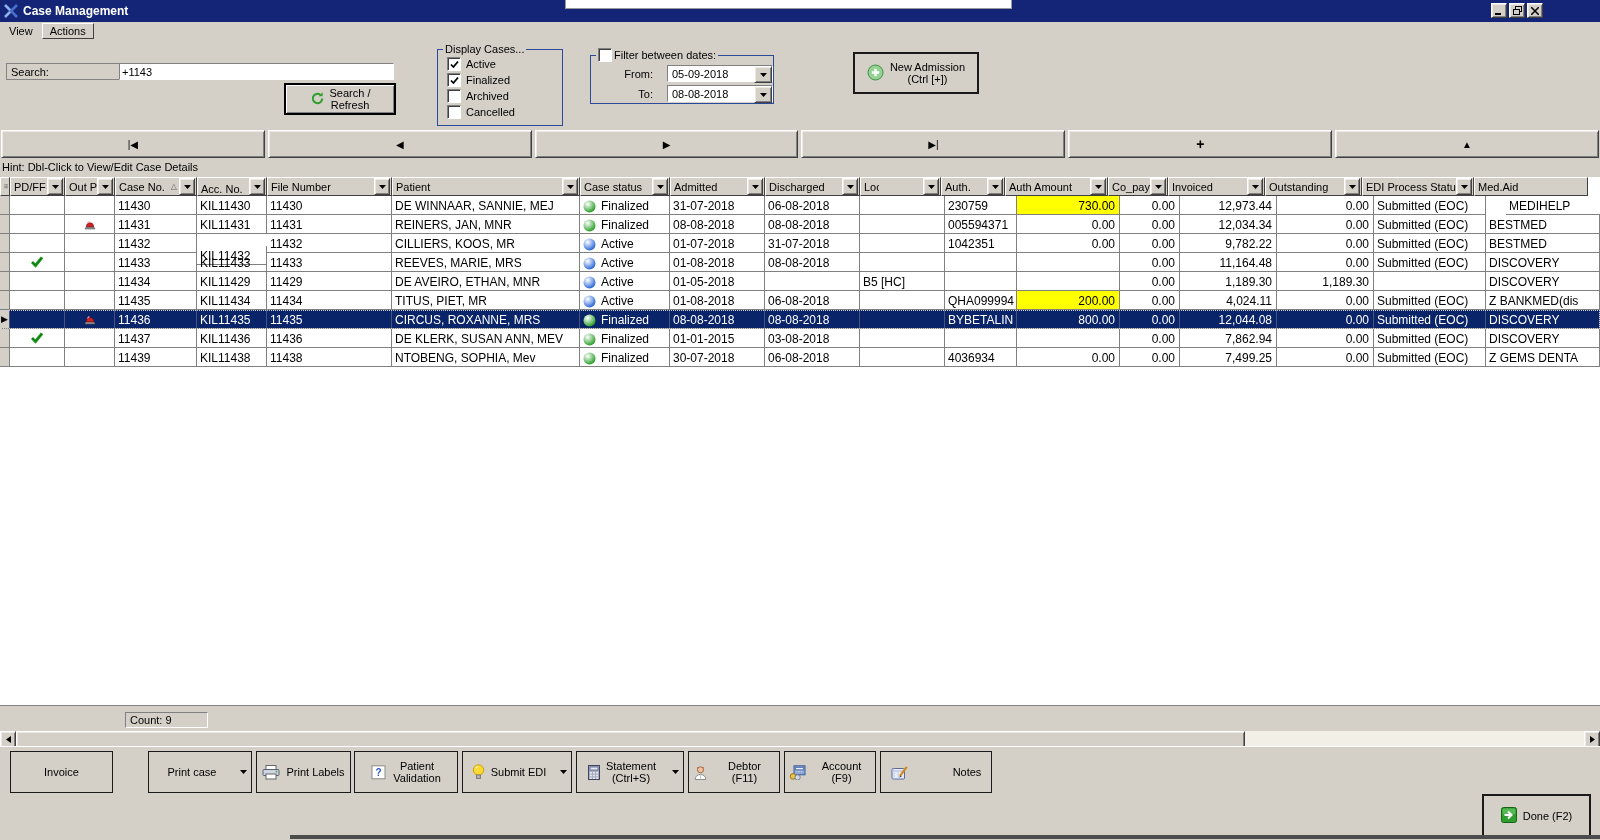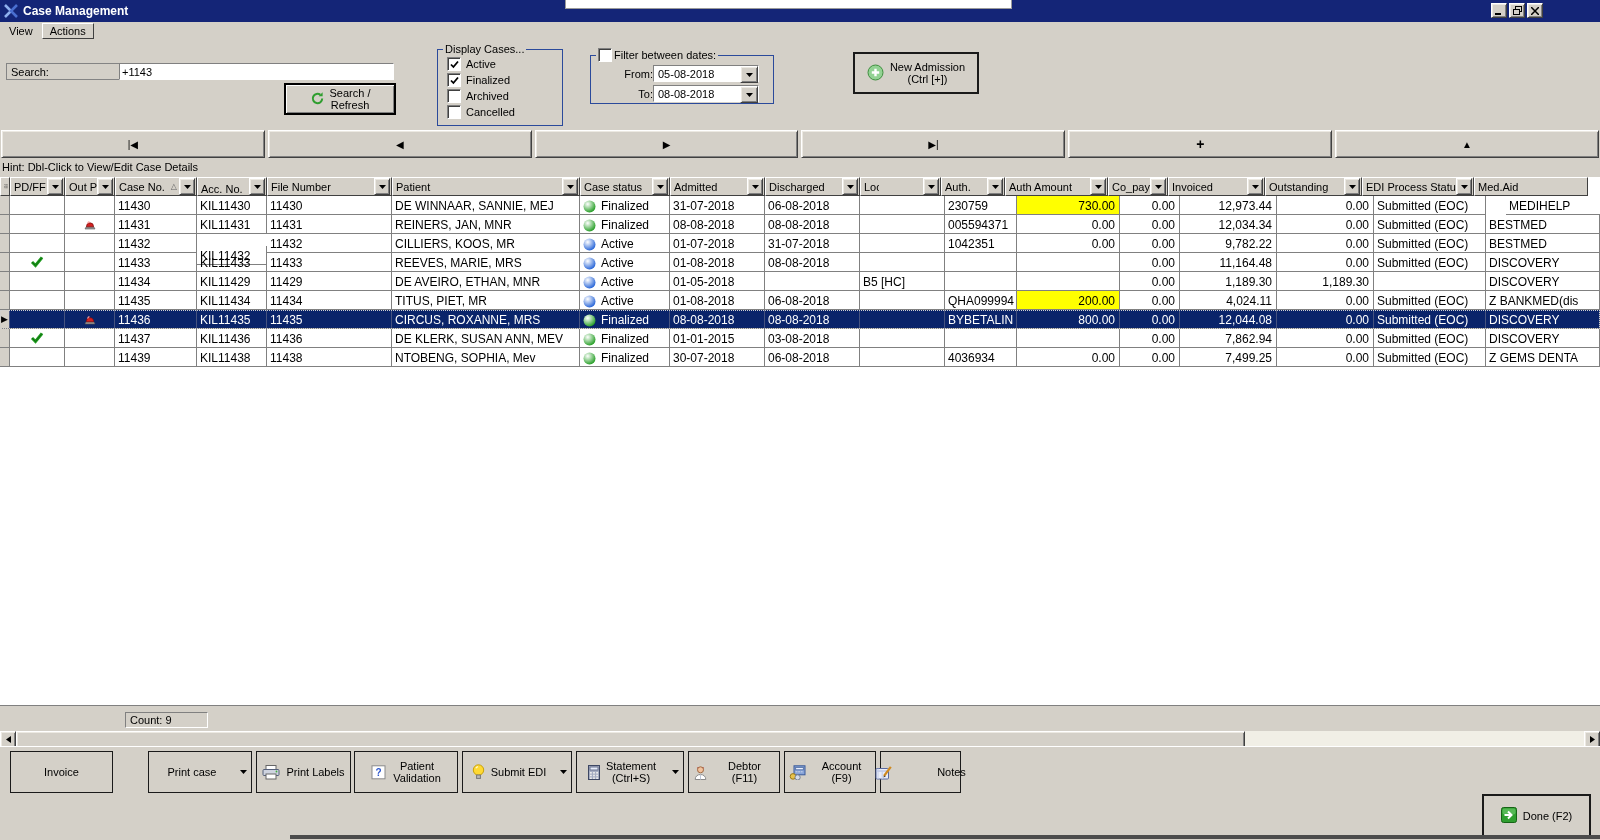--- a/index.html
+++ b/index.html
@@ -36,21 +36,21 @@
 
   fieldset.grp{position:absolute;border:1px solid #2b4a9b;margin:0;padding:0;background:#d4d0c8}
   fieldset.grp legend{font-size:11px;padding:0 2px;margin-left:5px}
   .dc{left:437px;top:4px;width:124px;height:81px}
   .dc .opt{display:flex;align-items:center;gap:5px;margin:2px 0 2px 9px;height:14px}
   .cbx{width:12px;height:12px;background:#fff;border:1px solid;border-color:#808080 #fff #fff #808080;
        box-shadow:inset 1px 1px 0 #404040;display:flex;align-items:center;justify-content:center}
   .df{left:590px;top:9px;width:182px;height:54px}
   .df legend{display:flex;align-items:center;gap:2px}
   .df .row{display:flex;align-items:center;height:17px;margin:3px 0 0 0}
-  .df .lbl{width:62px;text-align:right;padding-right:0}
+  .df .lbl{width:62px;text-align:right;padding-right:14px}
   .datefield{width:106px;height:17px;background:#fff;border:1px solid;border-color:#808080 #fff #fff #808080;
        box-sizing:border-box;display:flex;align-items:center;position:relative;padding-left:4px}
   .ddbtn{position:absolute;right:0;top:0;width:16px;height:15px;display:flex;align-items:center;justify-content:center}
   .newadm{left:853px;top:13px;width:122px;height:38px;background:#d4d0c8;border:2px solid #1a1a1a;
        display:flex;align-items:center;justify-content:center;gap:6px}
 
   
   .navrow{left:0;top:130px;width:1600px;height:28px;display:flex;gap:3px;padding:0 1px;box-sizing:border-box}
   .navbtn{flex:1;display:flex;align-items:center;justify-content:center;font-size:10px;color:#000}
   .hintrow{left:0;top:158px;width:1600px;height:19px;line-height:18px;padding-left:2px}
@@ -174,21 +174,21 @@
   </fieldset>
 
   <fieldset class="grp df">
     <legend>
       <span class="cbx"></span>
       <span>Filter between dates:</span>
     </legend>
     <div class="row">
       <span class="lbl">From:</span>
       <span class="datefield">
-        <span>05-08-2018</span>
+        <span>05-09-2018</span>
         <span class="ddbtn btn3d">
             <svg width="7" height="4">
               <path d="M0 0h7L3.5 4Z" fill="#000"></path>
             </svg>
           </span>
       </span>
     </div>
     <div class="row">
       <span class="lbl">To:</span>
       <span class="datefield">
@@ -804,21 +804,21 @@
             <rect x="6.6" y="6" width="1.8" height="1.4"></rect>
             <rect x="9.2" y="6" width="1.8" height="1.4"></rect>
             <rect x="11.8" y="6" width="1.8" height="1.4"></rect>
           </g>
           <circle cx="4" cy="11.4" r="2.8" fill="#e8c24a" stroke="#9a7a1a"></circle>
           <circle cx="8.6" cy="12.4" r="2.6" fill="#d4dbe8" stroke="#77808f"></circle>
         </svg>
       </span>
       <span class="twoline"><span>Account (F9)</span></span>
     </div>
-    <div class="tbtn" style="left: 880px; width: 81px; gap: 44px;">
+    <div class="tbtn" style="left: 880px; width: 112px; gap: 44px;">
       <span style="display: flex;">
         <svg width="18" height="15" viewBox="0 0 18 15">
           <rect x="1" y="3.5" width="12.5" height="10.5" rx="1" fill="#e9edf9" stroke="#5a6aa0"></rect>
           <path d="M1 6 h12.5" stroke="#aab6de"></path>
           <path d="M3 3.5 v10.5 M7.2 6 v8" stroke="#c3cce8"></path>
           <path d="M9 11 L15.8 1.8" stroke="#d08a20" stroke-width="2.2"></path>
           <path d="M8.2 12.6 l1-2.2 1.6 1.2z" fill="#40404a"></path>
         </svg>
       </span>
       <span class="twoline"><span>Notes</span></span>

